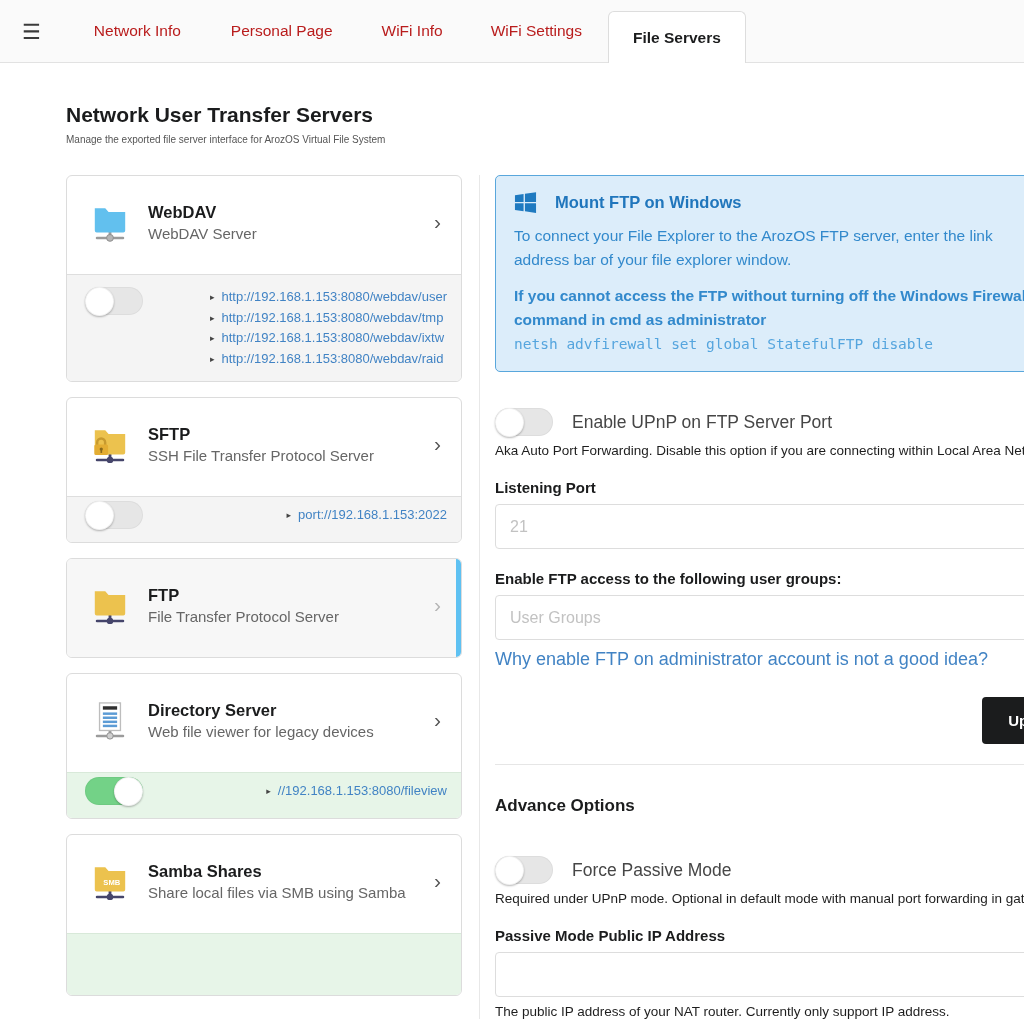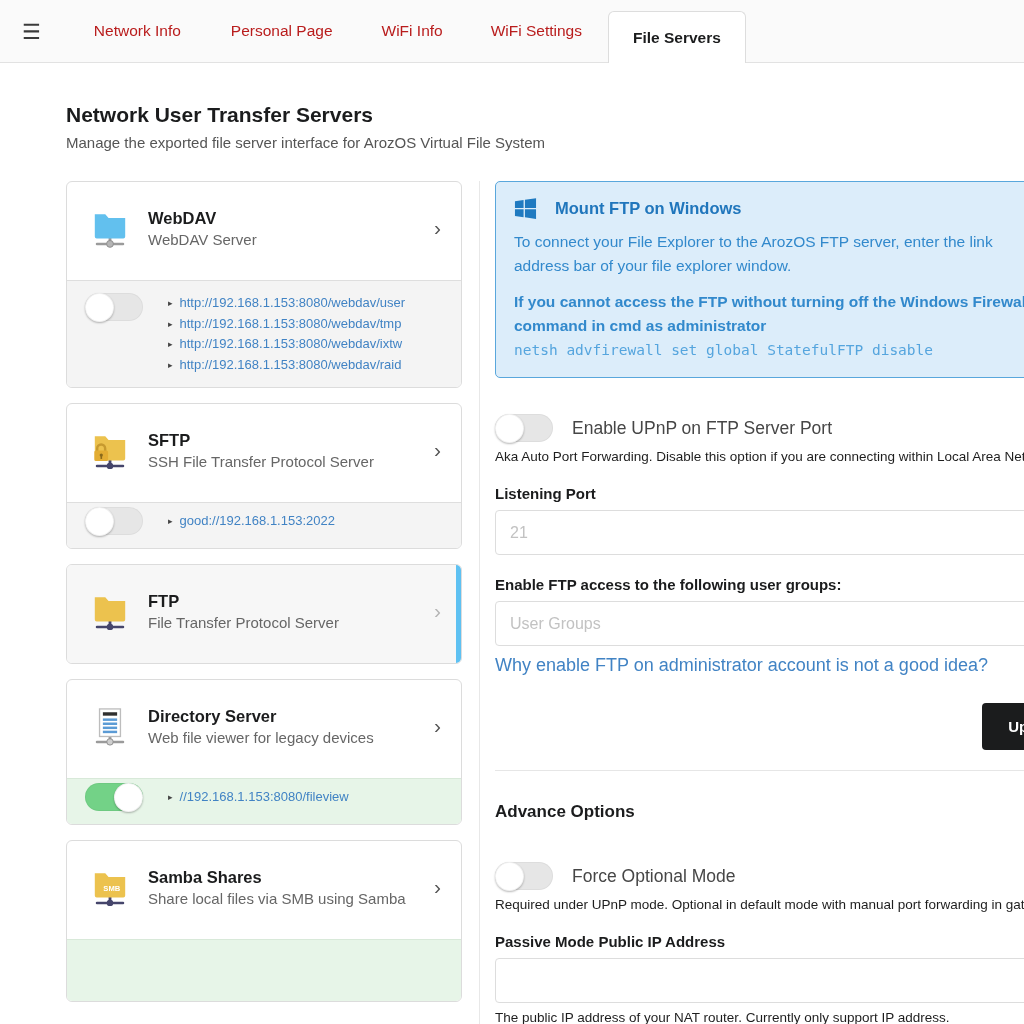--- a/index.html
+++ b/index.html
@@ -16,40 +16,40 @@
   .nav-tab.t3 { margin-left:49px; }
   .nav-tab.t4 { margin-left:48px; }
   .nav-tab-active { margin-left:26px; align-self:flex-end; height:52px; margin-bottom:-1px;
     background:#fff; border:1px solid #ddd; border-bottom:none; border-radius:6px 6px 0 0;
     display:flex; align-items:center; padding:8px 24px; font-weight:bold; font-size:15.5px;
     color:#1b1c1d; position:relative; z-index:2; cursor:pointer; }
 
   
   .page-header { margin:40px 0 0 66px; }
   .page-title { font-size:21px; font-weight:bold; color:#1b1c1d; }
-  .page-subtitle { font-size:15px; color:#555; margin-top:7px; }
+  .page-subtitle { font-size:10px; color:#555; margin-top:7px; }
 
   
   .content { display:flex; margin:30px 0 0 66px; align-items:stretch; }
   .left-col { width:396px; flex-shrink:0; }
   .v-divider { border-left:1px solid #e8e8e8; margin-left:17px; }
   .right-col { margin-left:15px; width:590px; flex-shrink:0; }
 
   
   .card { border:1px solid #dcdcdc; border-radius:6px; margin-bottom:15px;
     overflow:hidden; background:#fff; }
   .card-top { display:flex; align-items:center; height:98px; padding:0 20px 6px 24px; cursor:pointer; }
   .card-top.selected { background:#f7f7f7; box-shadow: inset -5px 0 0 #5ec1f2; }
   .card-icon { width:38px; height:41px; margin-right:19px; flex-shrink:0; }
   .card-title { font-size:16.5px; font-weight:bold; color:#1b1c1d; }
   .card-sub { font-size:15px; color:#666; margin-top:3px; white-space:nowrap; }
   .chevron { margin-left:auto; color:#555; font-size:21px; padding-left:8px; cursor:pointer; }
   .chevron.muted { color:#b5b5b5; }
   .card-bottom { background:#f4f4f4; border-top:1px solid #dedede;
-    padding:4px 14px 13px 18px; display:flex; align-items:center; }
+    padding:4px 14px 13px 18px; display:flex; align-items:center;justify-content:space-between; }
   .card-bottom.multi { align-items:flex-start; padding-top:12px; padding-bottom:12px; }
   .card-bottom.green { background:#e7f5e8; border-top:1px solid #d8e9d9; }
   .card-bottom.clipped { min-height:62px; align-items:flex-start; padding-top:18px; }
 
   .links { list-style:none; margin-left:25px; }
   .link-row { font-size:13px; line-height:19.5px; white-space:nowrap; }
   .bullet { color:#444; font-size:9px; margin-right:7px; vertical-align:1px; }
   a.endpoint { color:#4183c4; text-decoration:none; cursor:pointer; }
 
   
@@ -158,21 +158,21 @@
           <div class="card-title">SFTP</div>
           <div class="card-sub">SSH File Transfer Protocol Server</div>
         </div>
         <div class="chevron">›</div>
       </div>
       <div class="card-bottom">
         <div class="toggle">
             <div class="knob"></div>
           </div>
         <ul class="links">
-          <li class="link-row"><span class="bullet">▸</span><a class="endpoint">good://192.168.1.153:2022</a></li>
+          <li class="link-row"><span class="bullet">▸</span><a class="endpoint">port://192.168.1.153:2022</a></li>
         </ul>
       </div>
     </div>
 
     <div class="card">
       <div class="card-top selected">
         <svg class="card-icon" viewBox="0 0 40 42">
           <rect x="18.5" y="30" width="3" height="6" fill="#45456b"></rect>
           <rect x="5" y="36" width="30" height="2.6" rx="1.3" fill="#45456b"></rect>
           <circle cx="20" cy="37.2" r="3.4" fill="#45456b"></circle>
@@ -279,21 +279,21 @@
     </div>
 
     <div class="h-divider"></div>
 
     <div class="section-title">Advance Options</div>
 
     <div class="toggle-row second">
       <div class="toggle">
           <div class="knob"></div>
         </div>
-      <div class="toggle-label">Force Optional Mode</div>
+      <div class="toggle-label">Force Passive Mode</div>
     </div>
     <div class="help-text">Required under UPnP mode. Optional in default mode with manual port forwarding in gateway</div>
 
     <div class="field-label">Passive Mode Public IP Address</div>
     <input class="text-field" type="text" value="" style="">
     <div class="help-text">The public IP address of your NAT router. Currently only support IP address.</div>
 
   </div>
 </div>
 

